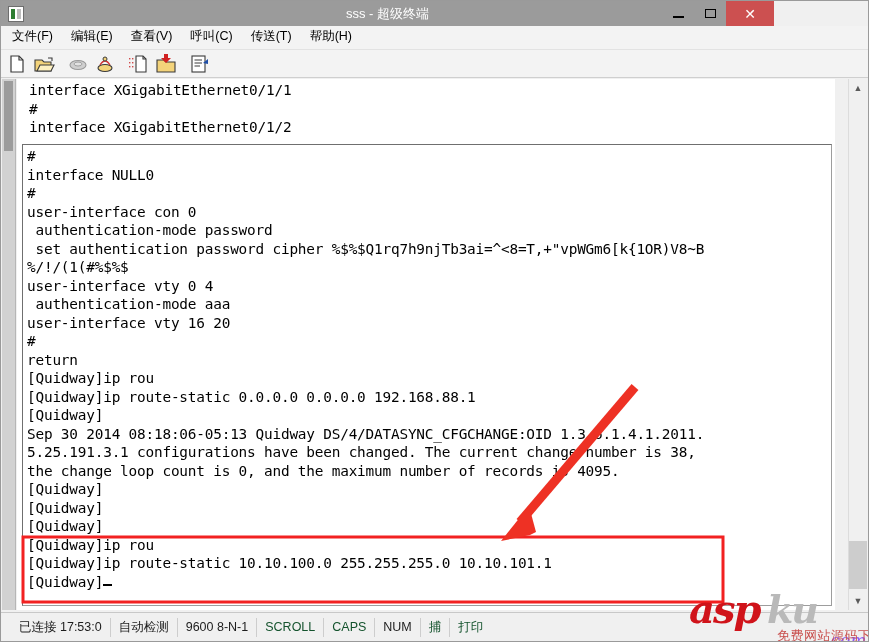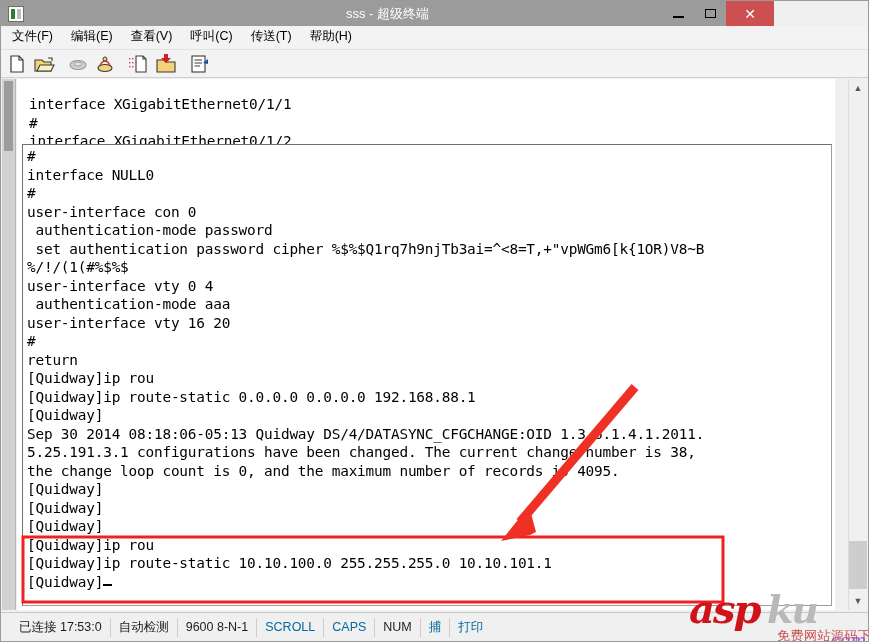--- a/index.html
+++ b/index.html
@@ -167,21 +167,21 @@
     left: 15px; top: 0;
     width: 818px;
     height: 531px;
     background: #ffffff;
     overflow: hidden;
   }
   .term-top-lines {
     position: absolute;
     left: 0; top: 0;
     width: 818px;
-    padding: 16px 0 0 6px;
+    padding: 2px 0 0 6px;
     box-sizing: border-box;
   }
   .inner-panel {
     position: absolute;
     left: 5px; top: 65px;
     width: 810px;
     height: 462px;
     background: #ffffff;
     border: 1px solid #9d9d9d;
     border-top-color: #6f6f6f;
@@ -265,21 +265,21 @@
   .sb-cell {
     font-size: 12.5px;
     color: #1d1d1d;
     padding: 0 8px;
     height: 19px;
     line-height: 19px;
     border-right: 1px solid #cdcdcd;
     white-space: nowrap;
     box-sizing: border-box;
   }
-  .sb-cell.dim { color: #0369a1; }
+  .sb-cell.dim { color: #14532d; }
   .sb-cell.first { padding-left: 18px; }
   .sb-cell.nb { border-right: none; }
 
   
   .anno-svg {
     position: absolute;
     left: 0; top: 0;
     width: 869px; height: 642px;
     pointer-events: none;
   }

